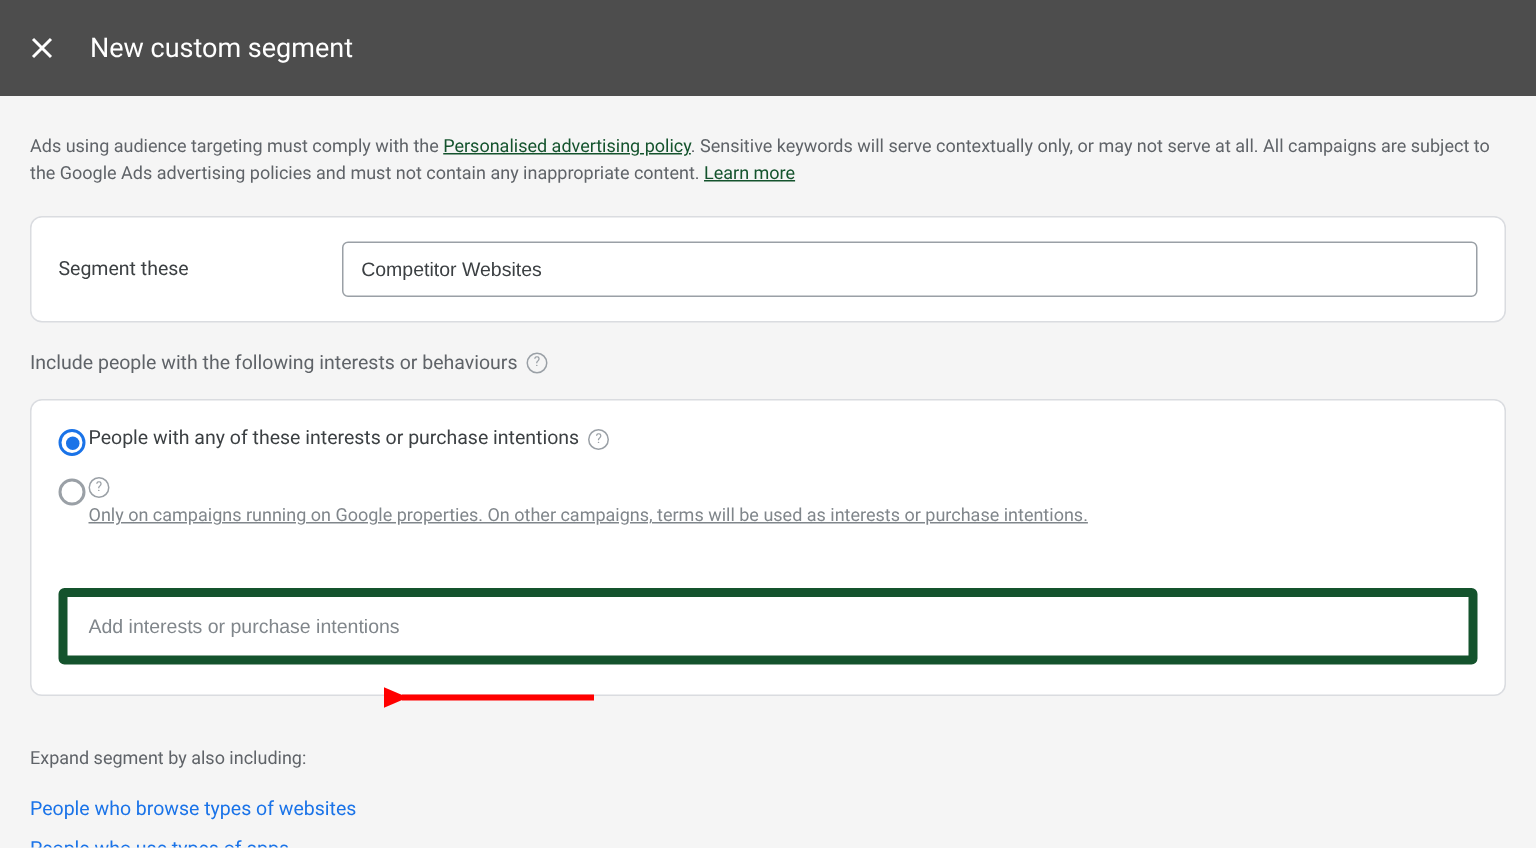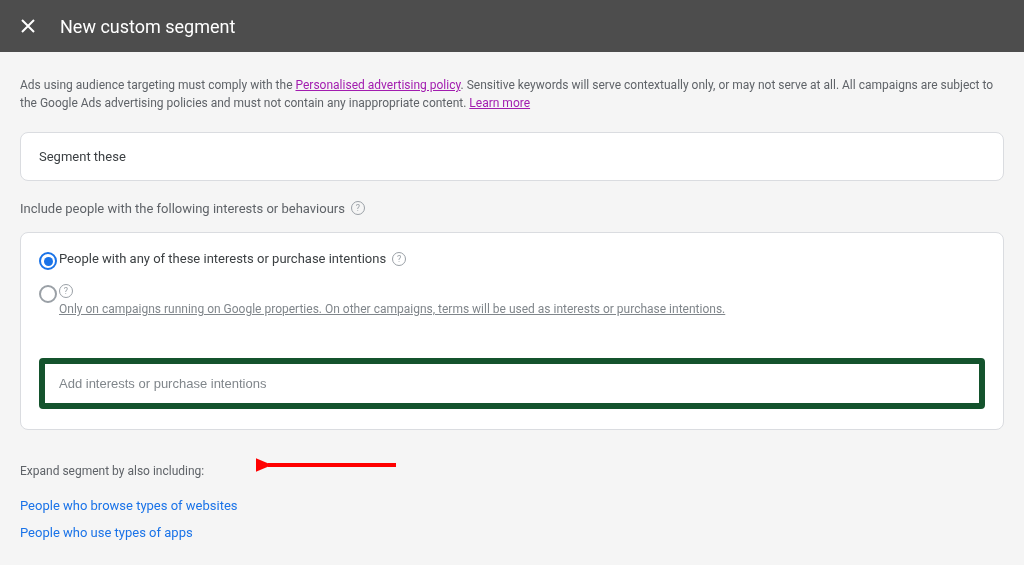--- a/index.html
+++ b/index.html
@@ -7,21 +7,21 @@
       font-family: 'Google Sans', Roboto, Arial, sans-serif;
       background: #f5f5f5;
       font-size: 13px;
       color: #3c4043;
       width: 1024px;
       height: 565px;
       overflow: hidden;
     }
     .header {
       background: #4d4d4d;
-      height: 52px;
+      height: 64px;
       display: flex;
       align-items: center;
       padding: 0 16px;
       gap: 20px;
     }
     .close-btn {
       color: #fff;
       font-size: 18px;
       cursor: pointer;
       display: flex;
@@ -38,21 +38,21 @@
     .content {
       padding: 24px 20px 0 20px;
     }
     .policy-text {
       font-size: 12px;
       color: #5f6368;
       line-height: 1.5;
       margin-bottom: 20px;
     }
     .policy-text a {
-      color: #a21caf;
+      color: #14532d;
       text-decoration: underline;
     }
     .card {
       background: #fff;
       border: 1px solid #dadce0;
       border-radius: 8px;
       padding: 16px 18px;
     }
     .name-card {
       display: flex;
@@ -186,20 +186,21 @@
 </div>
 
 <div class="content">
 
   <div class="policy-text">
     <span>Ads using audience targeting must comply with the </span><a href="#">Personalised advertising policy</a><span>. Sensitive keywords will serve contextually only, or may not serve at all. All campaigns are subject to the Google Ads advertising policies and must not contain any inappropriate content. </span><a href="#">Learn more</a>
   </div>
 
   <div class="card name-card">
     <div class="name-label">Segment these</div>
+    <input class="name-input" type="text" value="Competitor Websites" style="">
   </div>
 
   <div class="section-label">
     <span>Include people with the following interests or behaviours</span>
     <span class="help-icon">?</span>
   </div>
 
   <div class="card radio-card">
     <div class="radio-row">
       <div class="radio selected"></div>

